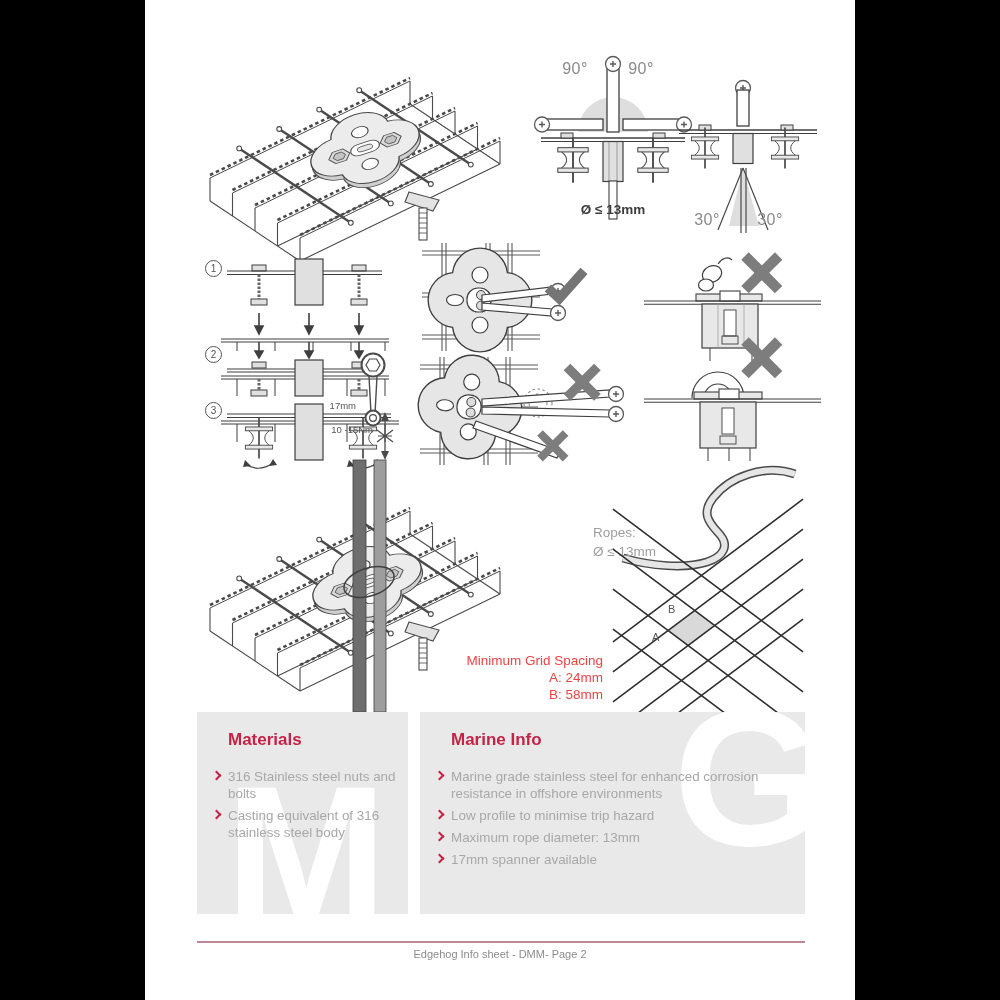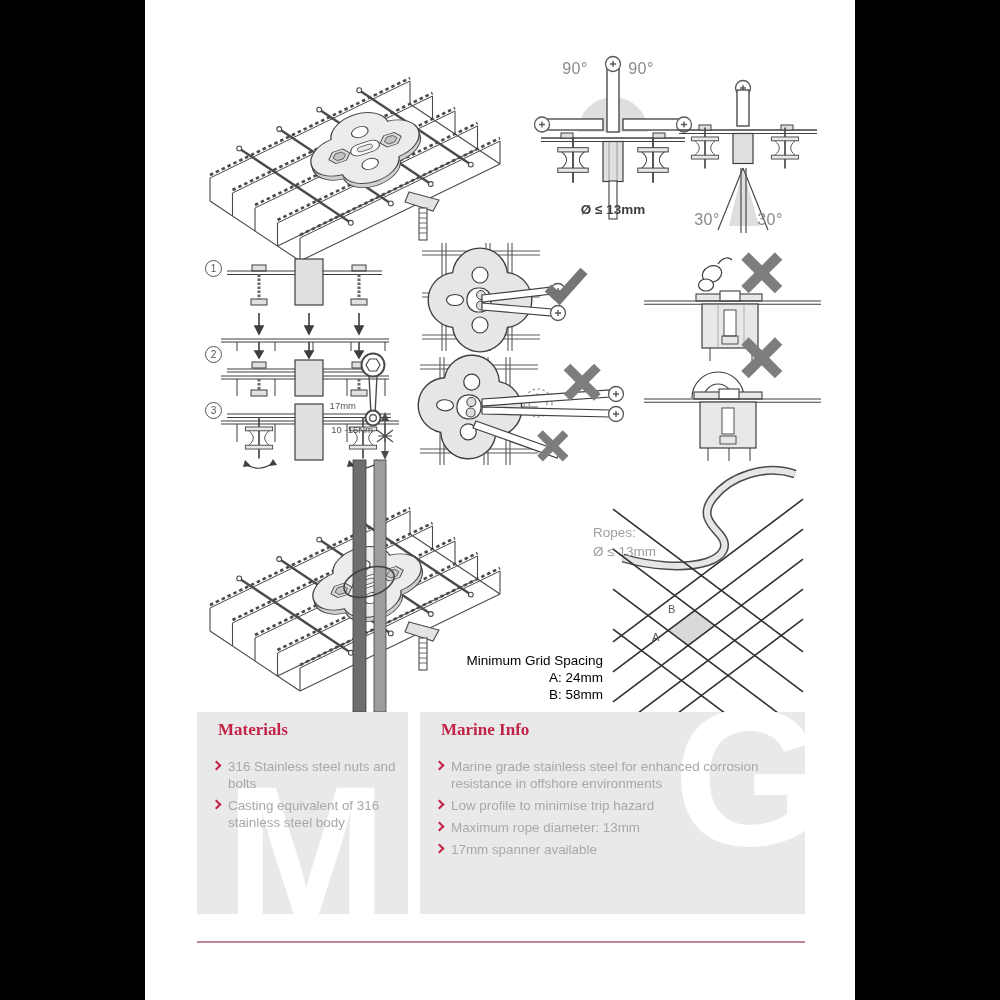--- a/index.html
+++ b/index.html
@@ -5,24 +5,24 @@
   html,body{margin:0;padding:0;width:1000px;height:1000px;background:#000;font-family:"Liberation Sans",sans-serif;}
   .page{position:absolute;left:145px;top:0;width:710px;height:1000px;background:#fff;overflow:hidden;}
   .d{position:absolute;}
   svg{display:block;overflow:visible;}
   .glabel{color:#8a8a8a;font-size:16px;letter-spacing:.5px;}
   .dlabel{color:#3d3d3d;font-size:13.5px;font-weight:bold;}
   .smlabel{color:#555;font-size:9.5px;}
   .circnum{width:15px;height:15px;border:1.3px solid #555;border-radius:50%;color:#555;
            font-size:10px;line-height:15px;text-align:center;}
   .ropenote{color:#9e9e9e;font-size:13.5px;text-align:left;line-height:19px;}
-  .gridspacing{color:#000000;font-size:13.5px;text-align:right;line-height:17px;}
+  .gridspacing{color:#ef4444;font-size:13.5px;text-align:right;line-height:17px;}
   .abgrid{color:#555;font-size:11px;}
   .panel{position:absolute;top:712px;height:202px;background:#e9e9e9;overflow:hidden;}
-  .panel h2{margin:6px;padding:2px 0 0 15px;font-size:17px;font-weight:bold;color:#c32347;position:relative;z-index:2;font-family:Liberation Serif, serif;}
+  .panel h2{margin:16px;padding:2px 0 0 15px;font-size:17px;font-weight:bold;color:#c32347;position:relative;z-index:2;}
   .bullets{margin:18px 10px 0 15px;padding:0;list-style:none;position:relative;z-index:2;}
   .bullets li{position:relative;padding-left:16px;color:#a8a8a8;font-size:13.4px;line-height:17px;margin-bottom:5px;}
   .chev{position:absolute;left:1px;top:4px;width:5px;height:5px;border-top:2.4px solid #c32347;
         border-right:2.4px solid #c32347;transform:rotate(45deg);}
   .wm{position:absolute;color:#fff;font-weight:bold;font-size:195px;line-height:1;z-index:1;}
   .footline{position:absolute;left:52px;top:941px;width:608px;height:2px;background:#bd8894;}
   .foottext{position:absolute;top:948px;left:0;width:710px;text-align:center;font-size:11px;color:#8c8c8c;}
 </style>
 </head>
 <body>
@@ -353,14 +353,15 @@
     <h2>Marine Info</h2>
     <ul class="bullets">
       <li><span class="chev"></span><span>Marine grade stainless steel for enhanced corrosion resistance in offshore environments</span></li>
       <li><span class="chev"></span><span>Low profile to minimise trip hazard</span></li>
       <li><span class="chev"></span><span>Maximum rope diameter: 13mm</span></li>
       <li><span class="chev"></span><span>17mm spanner available</span></li>
     </ul>
   </div>
 
   <div class="footline"></div>
+  <div class="foottext">Edgehog Info sheet - DMM- Page 2</div>
 
 </div>
 
 </body></html>

